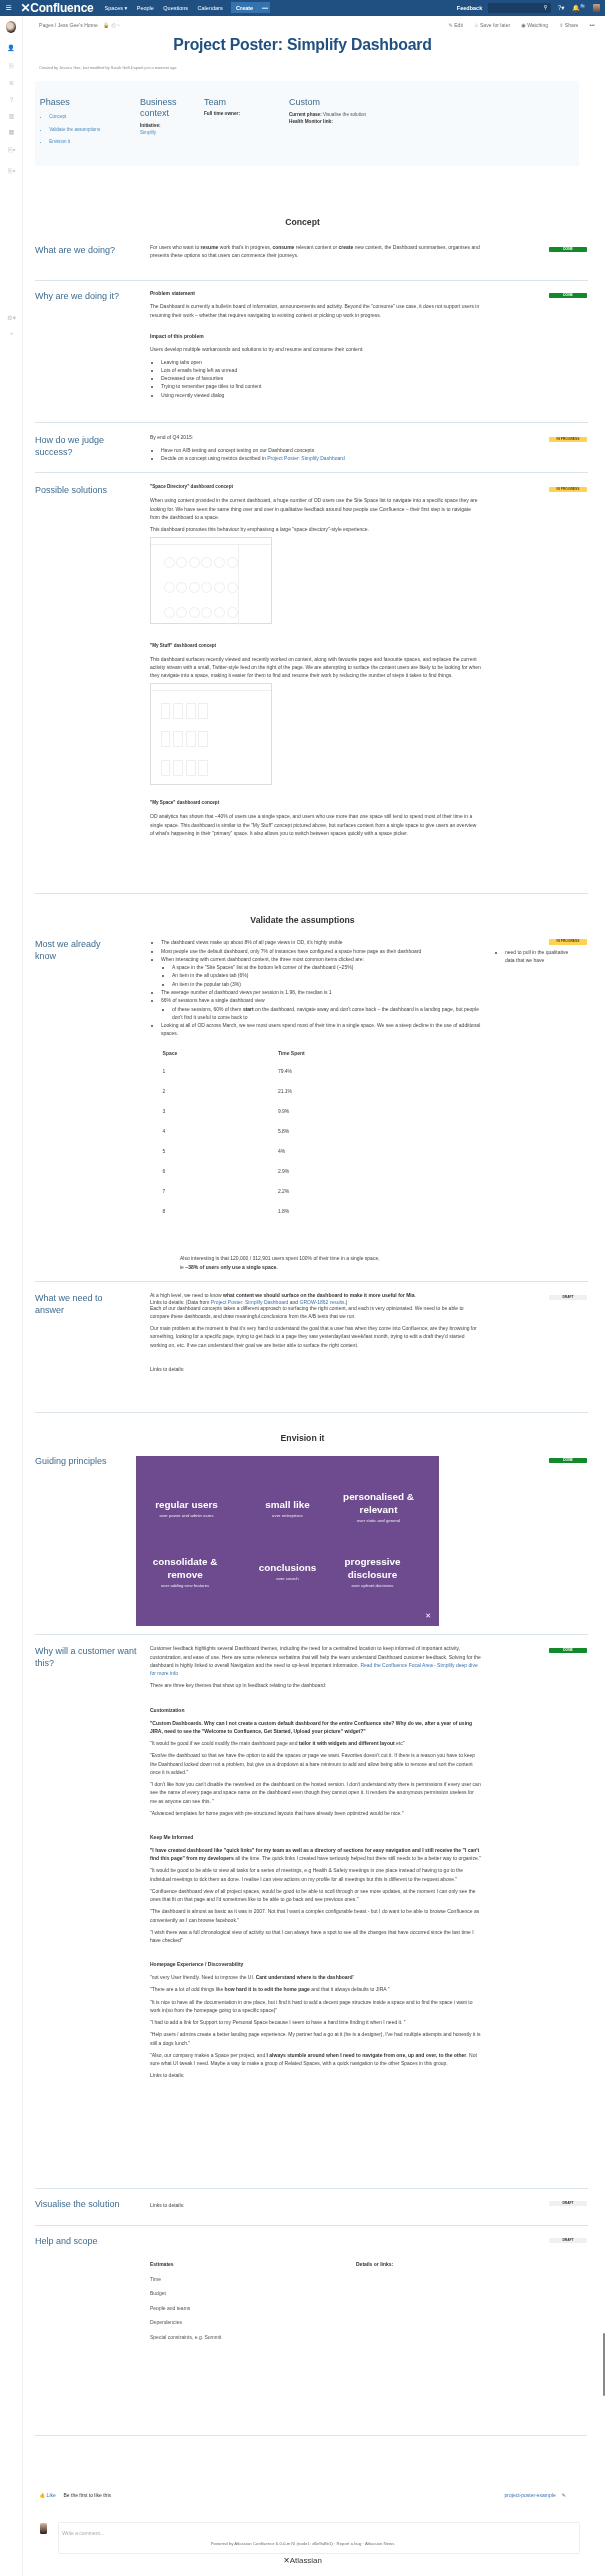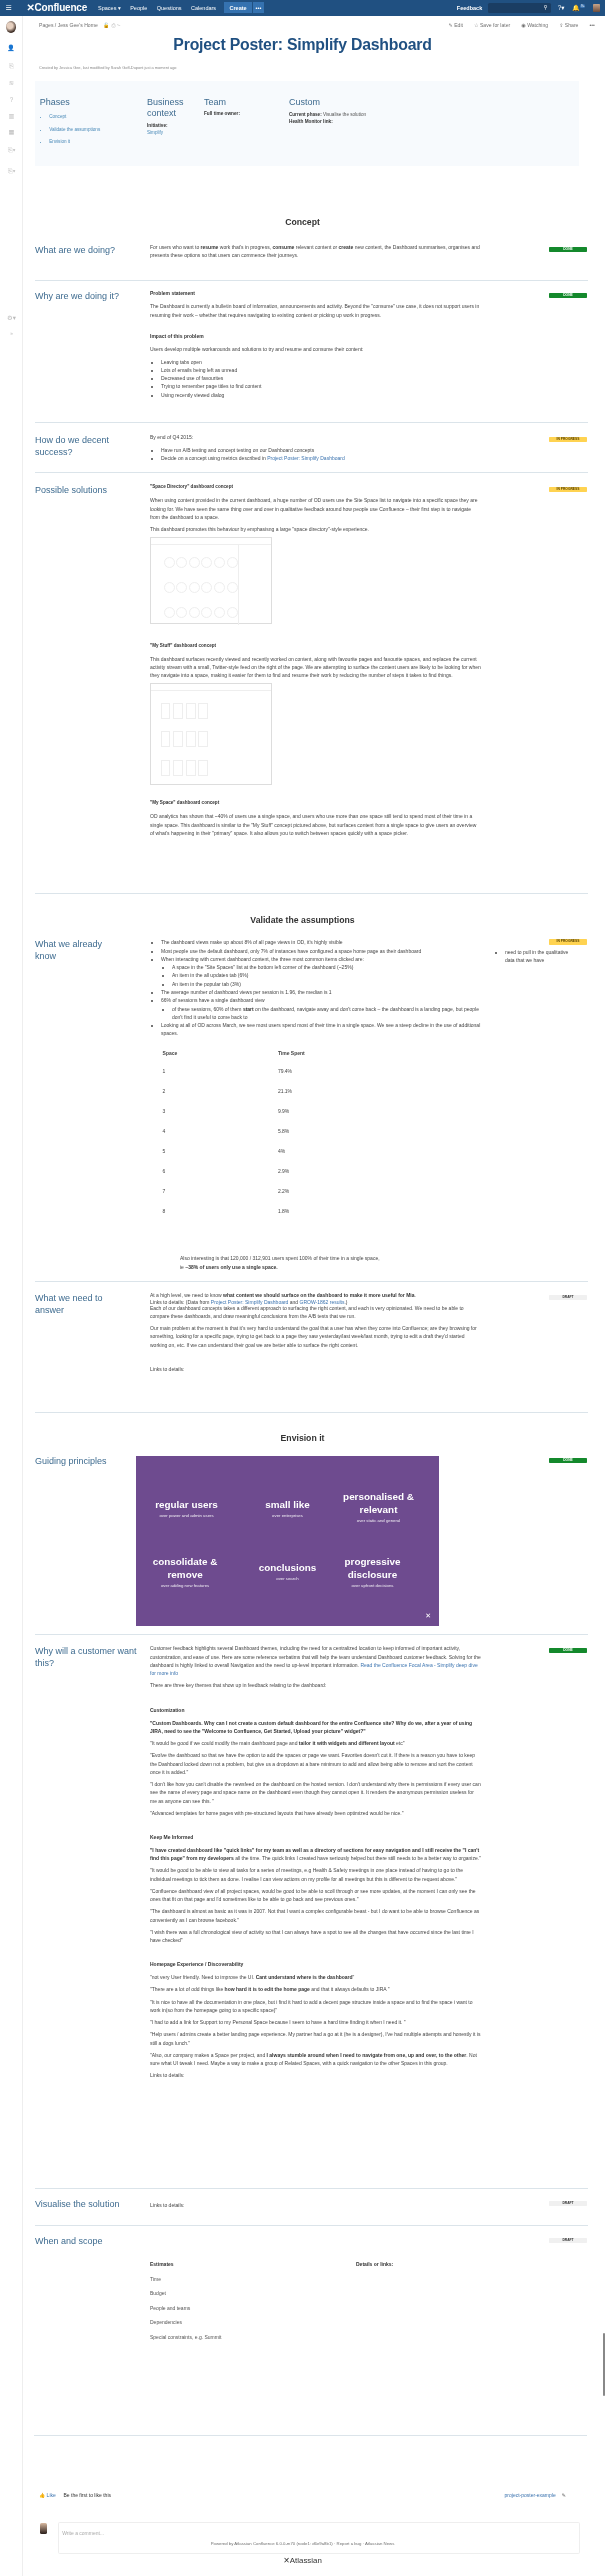--- a/index.html
+++ b/index.html
@@ -1,20 +1,20 @@
 <!DOCTYPE html>
 <html style="font-size:12.6px"><head>
 <meta charset="utf-8">
 <style>
   * { box-sizing: border-box; margin: 0; padding: 0; }
   body { width: 605px; height: 2576px; background: #fff; font-family: "Liberation Sans", sans-serif; color: #333; font-size: 5.9px; position: relative; overflow: hidden; }
   a, .link { color: #3b73af; text-decoration: none; }
   .topbar { position: absolute; left: 0; top: 0; width: 605px; height: 15.8px; background: #205081; display: flex; align-items: center; color: #fff; font-size: 5.5px; }
   .topbar .menu { width: 7.9px; margin-left: 5.5px; font-size: 7px; }
-  .topbar .logo { margin-left: 13px; font-weight: bold; font-size: 10px; letter-spacing: -0.2px; }
+  .topbar .logo { margin-left: 7px; font-weight: bold; font-size: 12px; letter-spacing: -0.2px; }
   .topbar .navi { margin-left: 7.9px; margin-right: 1.6px; }
   .topbar .create { margin-left: 6.3px; background: #3572b0; height: 11px; display: flex; align-items: center; padding: 0 5.5px; font-weight: bold; }
   .topbar .more { background: #3572b0; height: 11px; width: 11px; margin-left: 0.8px; display:flex; align-items:center; justify-content:center; }
   .topbar .feedback { margin-left: auto; margin-right: 6.3px; font-weight: bold; }
   .topbar .search { width: 63px; height: 10.2px; background: #1a3d63; border-radius: 1.6px; position: relative; }
   .topbar .search .q { position: absolute; right: 3.9px; top: 0.8px; font-size: 5.5px; }
   .topbar .help { margin-left: 6.3px; font-size: 6.3px; }
   .topbar .notif { margin-left: 7.9px; font-size: 6.3px; }
   .topbar .avatar { margin-left: 7.9px; margin-right: 4.7px; width: 7px; height: 8.7px; background: linear-gradient(#c9a58a, #6b4a3a); border-radius: 0.8px; }
   .sidebar { position: absolute; left: 0; top: 15.8px; width: 23px; height: 2560px; border-right: 0.8px solid #eee; background: #fff; }
@@ -117,21 +117,21 @@
 
 <div class="infobox">
   <div class="col" style="left:4.7px;width:95px">
     <h3>Phases</h3>
     <ul>
       <li>Concept</li>
       <li>Validate the assumptions</li>
       <li>Envision it</li>
     </ul>
   </div>
-  <div class="col" style="left:112px;width:55px">
+  <div class="col" style="left:105px;width:55px">
     <h3>Business context</h3>
     <div class="lbl">Initiative:</div>
     <div class="val">Simplify</div>
   </div>
   <div class="col" style="left:169px;width:71px">
     <h3>Team</h3>
     <div class="lbl" style="margin-top:3.2px">Full time owner:</div>
   </div>
   <div class="col" style="left:254px;width:87px">
     <h3>Custom</h3>
@@ -164,21 +164,21 @@
       <li>Decreased use of favourites</li>
       <li>Trying to remember page titles to find content</li>
       <li>Using recently viewed dialog</li>
     </ul>
   </div>
   <div class="badge done" style="top:1.6px">DONE</div>
 </div>
 <div class="divider" style="top:422px"></div>
 
 <div class="row" style="top:435px">
-  <div class="rh" style="width:87px">How do we decent success?</div>
+  <div class="rh" style="width:87px">How do we judge success?</div>
   <div class="body" style="top:-1.6px">
     <p>By end of Q4 2015:</p>
     <ul>
       <li>Have run A/B testing and concept testing on our Dashboard concepts</li>
       <li><span>Decide on a concept using metrics described in </span><span class="link">Project Poster: Simplify Dashboard</span></li>
     </ul>
   </div>
   <div class="badge inprog" style="top:1.6px">IN PROGRESS</div>
 </div>
 <div class="divider" style="top:472px"></div>
@@ -231,21 +231,21 @@
     <h5 style="font-size:4.6px">"My Space" dashboard concept</h5>
     <p>OD analytics has shown that ~40% of users use a single space, and users who use more than one space still tend to spend most of their time in a single space. This dashboard is similar to the "My Stuff" concept pictured above, but surfaces content from a single space to give users an overview of what's happening in their "primary" space. It also allows you to switch between spaces quickly with a space picker.</p>
   </div>
   <div class="badge inprog" style="top:1.6px">IN PROGRESS</div>
 </div>
 <div class="divider" style="top:893px"></div>
 
 <div class="section-h" style="top:915px">Validate the assumptions</div>
 
 <div class="row" style="top:939px">
-  <div class="rh" style="width:79px">What we already know</div>
+  <div class="rh" style="width:79px">Most we already know</div>
   <div class="body" style="top:-0.8px">
     <ul>
       <li>The dashboard views make up about 8% of all page views in OD, it's highly visible</li>
       <li>Most people use the default dashboard, only 7% of instances have configured a space home page as their dashboard</li>
       <li>When interacting with current dashboard content, the three most common items clicked are:</li>
       <ul>
         <li>A space in the "Site Spaces" list at the bottom left corner of the dashboard (~25%)</li>
         <li>An item in the all updates tab (6%)</li>
         <li>An item in the popular tab (3%)</li>
       </ul>
@@ -388,21 +388,21 @@
 <div class="row" style="top:2199px">
   <div class="rh" style="white-space:nowrap">Visualise the solution</div>
   <div class="body" style="top:2.4px">
       <p>Links to details:</p>
     </div>
   <div class="badge draft" style="top:1.6px">DRAFT</div>
 </div>
 <div class="divider" style="top:2225px"></div>
 
 <div class="row" style="top:2236px">
-  <div class="rh" style="white-space:nowrap">When and scope</div>
+  <div class="rh" style="white-space:nowrap">Help and scope</div>
   <div class="badge draft" style="top:1.6px">DRAFT</div>
   <div class="scale-grid" style="top:25px">
     <div style="font-weight:bold;height:14.6px">Estimates</div>
     <div style="height:14.6px;color:#555">Time</div>
     <div style="height:14.6px;color:#555">Budget</div>
     <div style="height:14.6px;color:#555">People and teams</div>
     <div style="height:14.6px;color:#555">Dependencies</div>
     <div style="height:14.6px;color:#555">Special constraints, e.g. Summit</div>
   </div>
   <div class="scale-grid" style="top:25px;left:321px;font-weight:bold">Details or links:</div>

